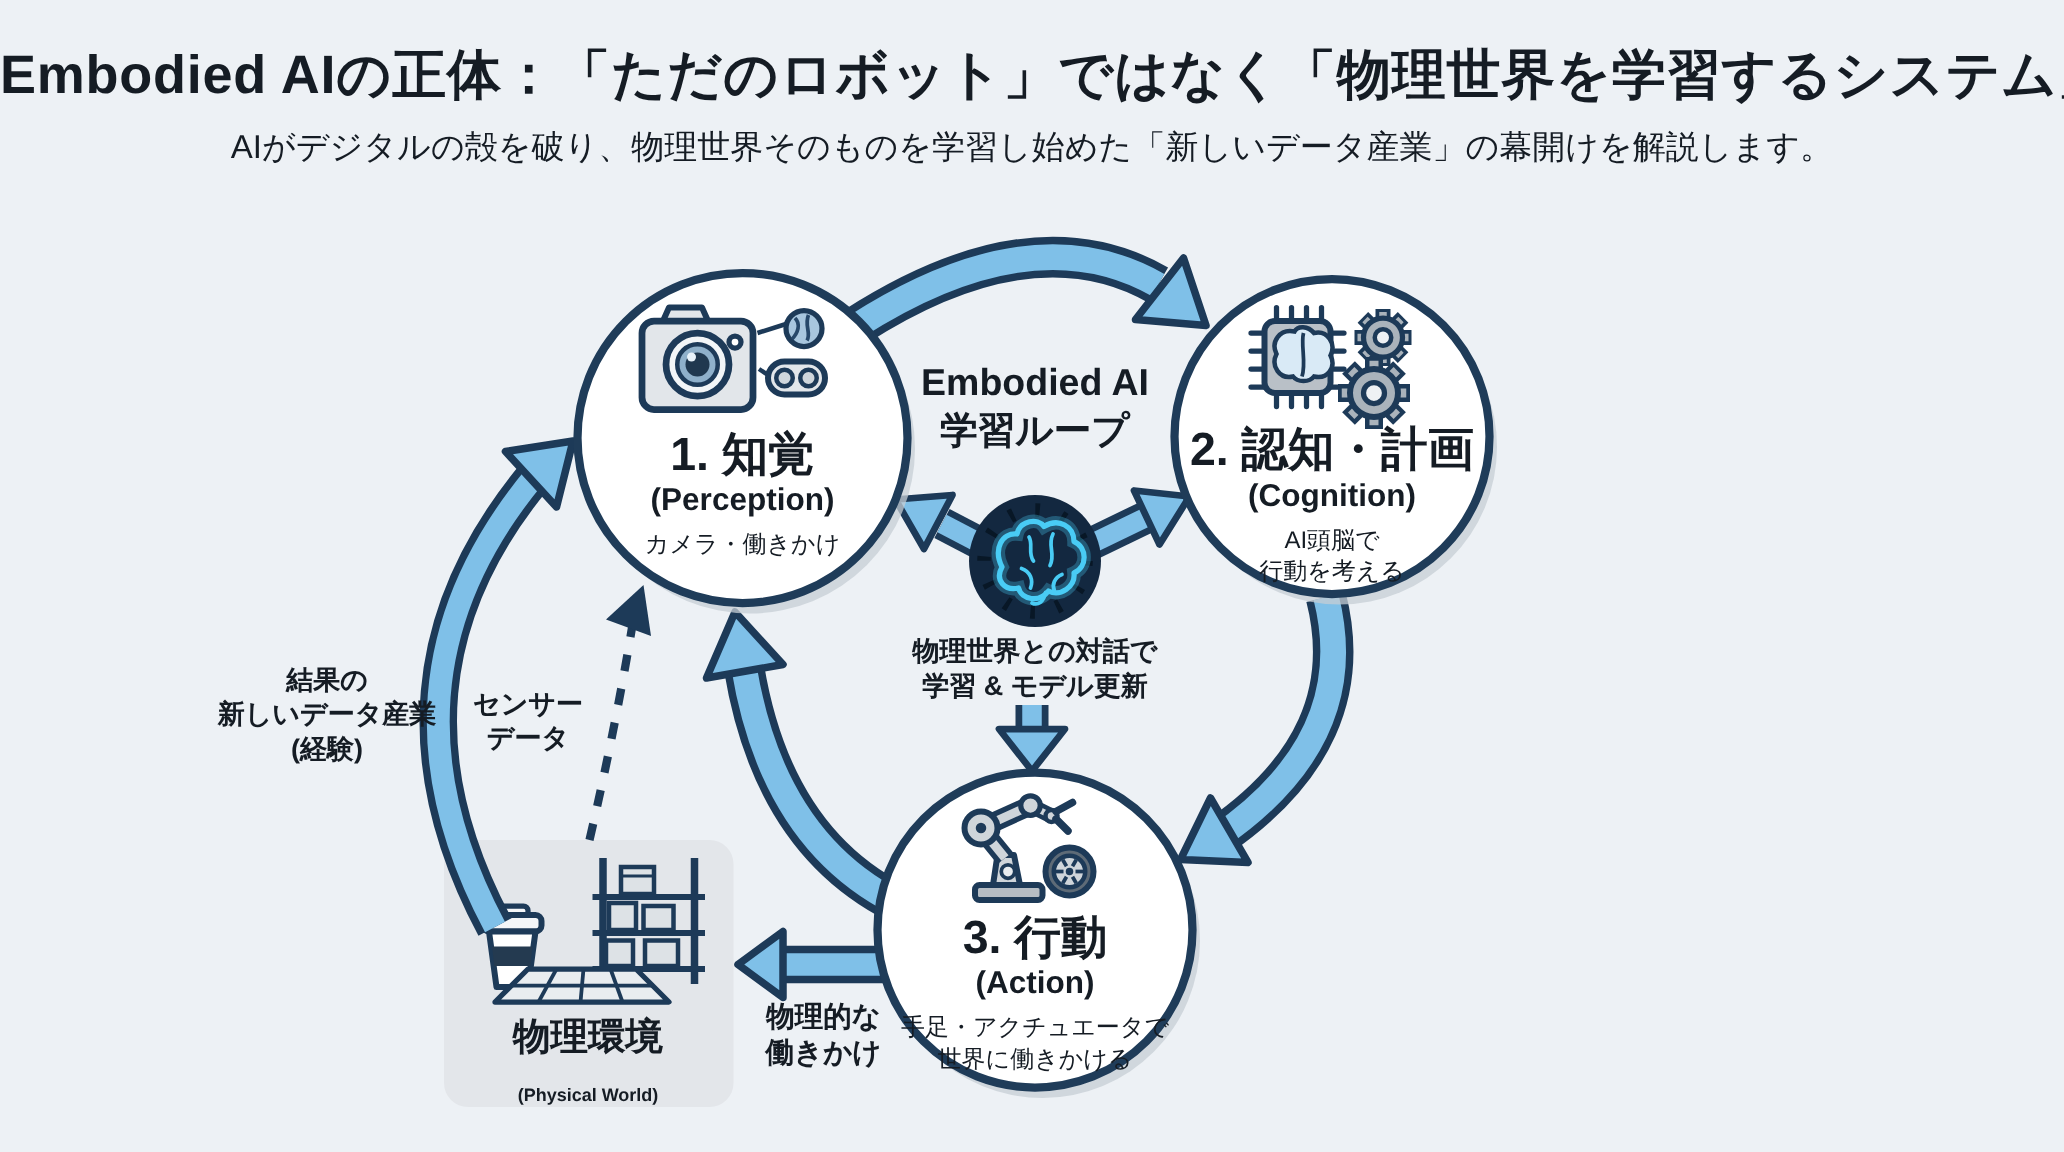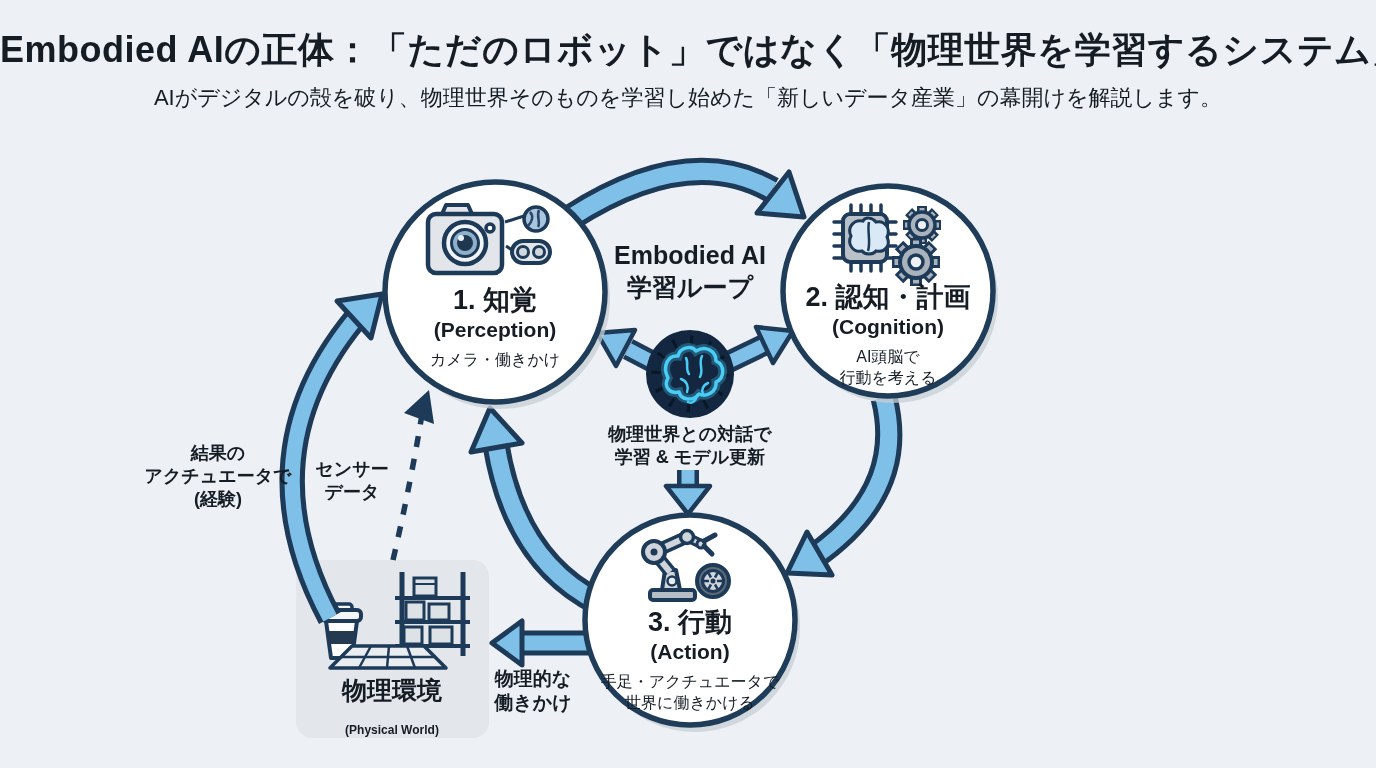--- a/index.html
+++ b/index.html
@@ -18,27 +18,27 @@
   }
   .subtitle{
     position:absolute;top:83px;left:0;width:100%;
     text-align:center;font-size:22px;font-weight:500;white-space:nowrap;
   }
   svg.diagram{position:absolute;left:0;top:0;}
   .label{position:absolute;transform:translateX(-50%);text-align:center;}
   .loop-title{top:240px;left:690px;font-size:25px;font-weight:bold;line-height:1.26;white-space:nowrap;}
   .loop-caption{top:423px;left:690px;font-size:18px;font-weight:bold;line-height:1.25;white-space:nowrap;}
   .node-text{position:absolute;transform:translateX(-50%);text-align:center;width:220px;}
-  .node-title{font-size:27px;font-weight:bold;line-height:1.1;}
+  .node-title{font-size:31px;font-weight:bold;line-height:1.1;}
   .node-en{font-size:21px;font-weight:bold;margin-top:2px;}
   .node-desc{font-size:16px;font-weight:500;margin-top:7px;line-height:1.32;}
   .edge-label{font-size:18px;font-weight:bold;line-height:1.28;white-space:nowrap;}
   .feedback-label{top:442px;left:218px;}
   .sensor-label{top:458px;left:352px;}
-  .physical-label{top:667px;left:533px;font-size:19px;}
+  .physical-label{top:667px;left:549px;font-size:19px;}
   .env-text{top:674px;left:392px;}
   .env-title{font-size:25px;font-weight:bold;}
   .env-en{font-size:12px;font-weight:bold;margin-top:16px;}
   .banner{
     position:absolute;left:812px;top:693px;width:536px;height:52px;
     background:#e2e5e9;border-radius:12px;
     display:flex;align-items:center;justify-content:center;
     font-size:24px;font-weight:bold;white-space:nowrap;
   }
 </style>
@@ -303,21 +303,21 @@
     <div class="node-title">3. 行動</div>
     <div class="node-en">(Action)</div>
     <div class="node-desc">
       <div>手足・アクチュエータで</div>
       <div>世界に働きかける</div>
     </div>
   </div>
 
   <div class="label edge-label feedback-label">
     <div>結果の</div>
-    <div>アクチュエータで</div>
+    <div>新しいデータ産業</div>
     <div>(経験)</div>
   </div>
   <div class="label edge-label sensor-label">
     <div>センサー</div>
     <div>データ</div>
   </div>
   <div class="label edge-label physical-label">
     <div>物理的な</div>
     <div>働きかけ</div>
   </div>

